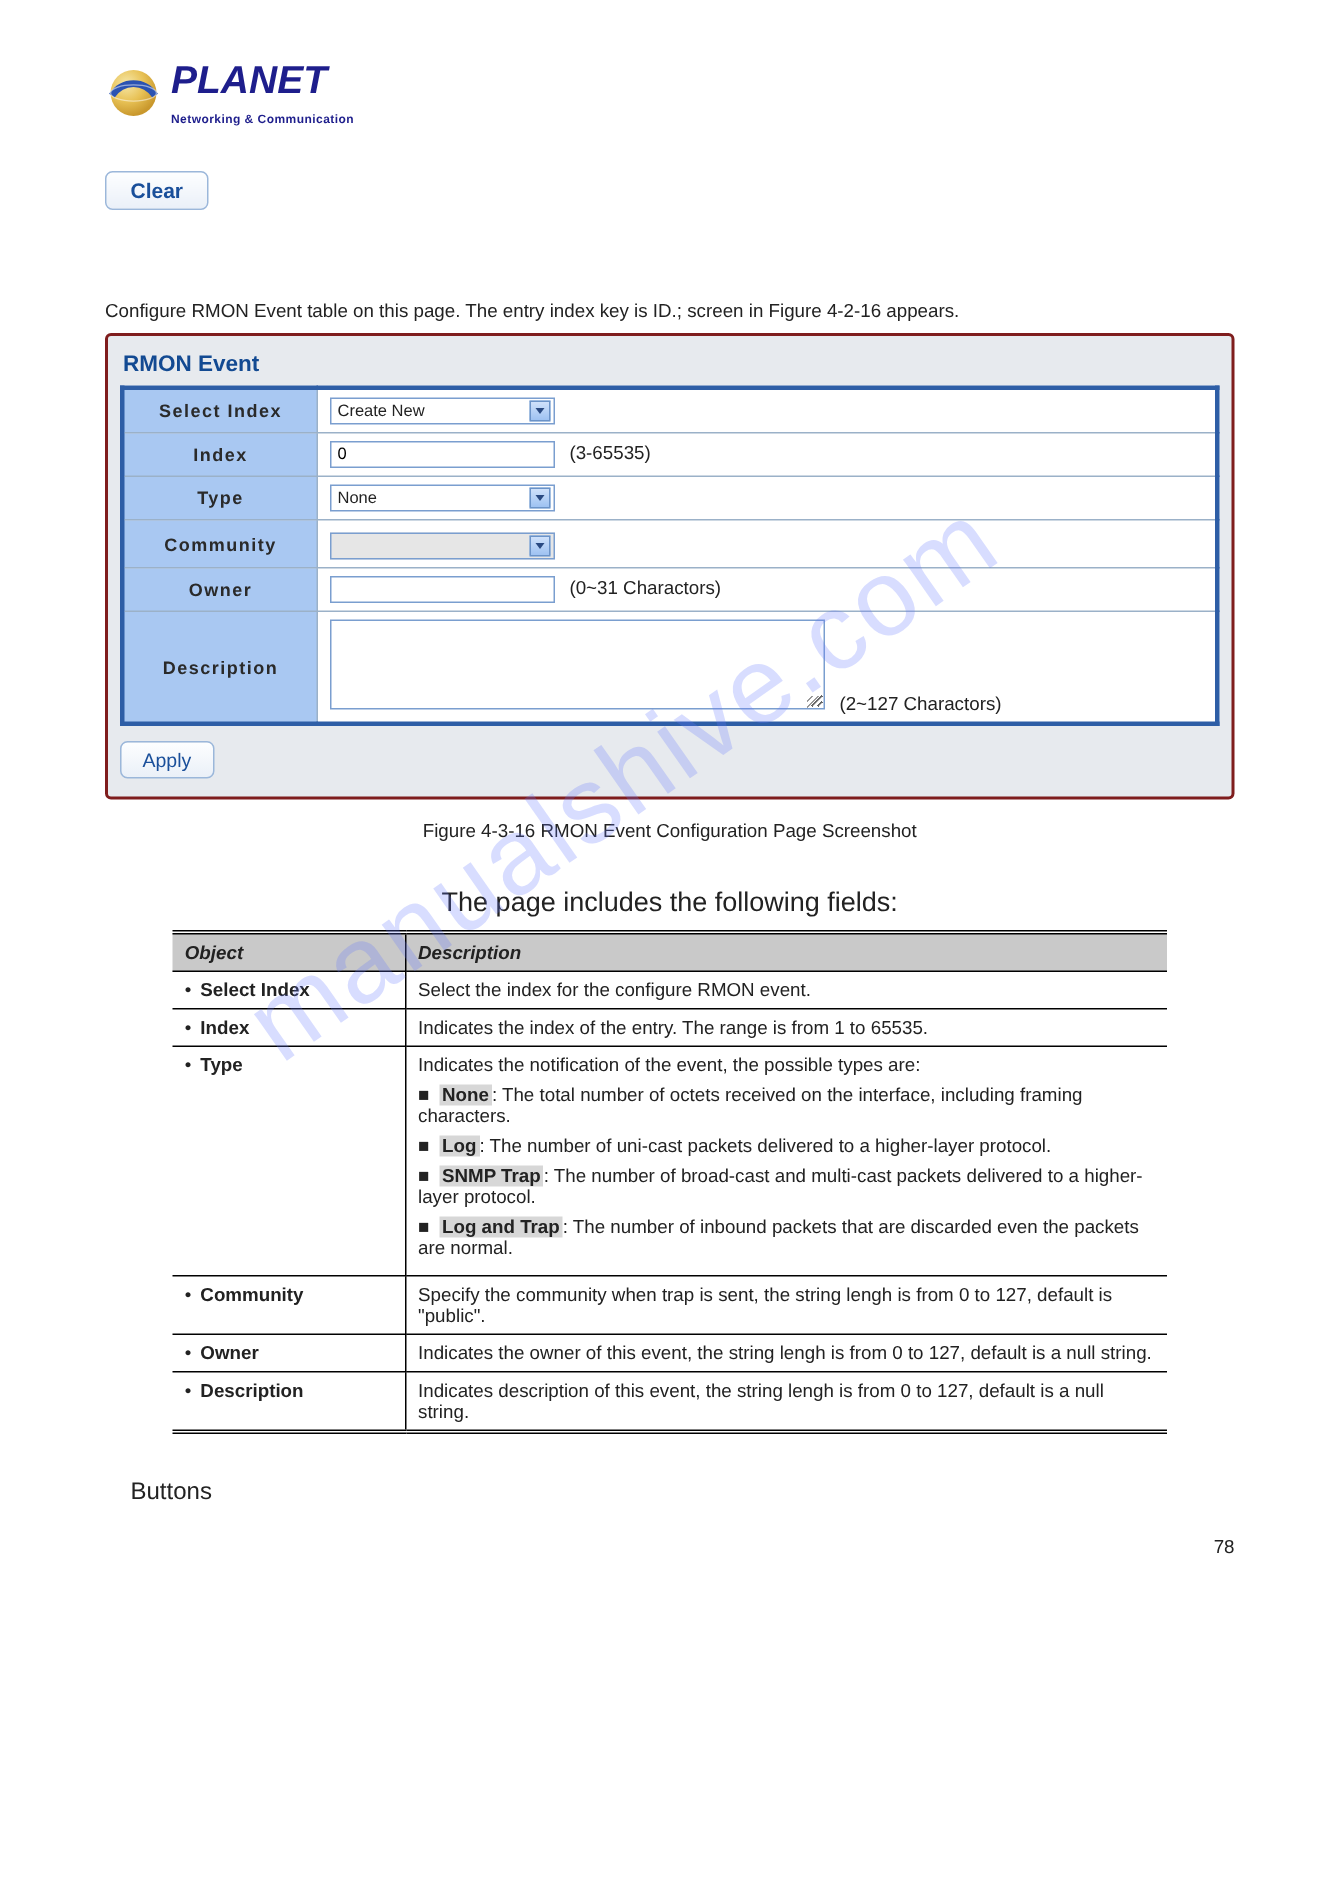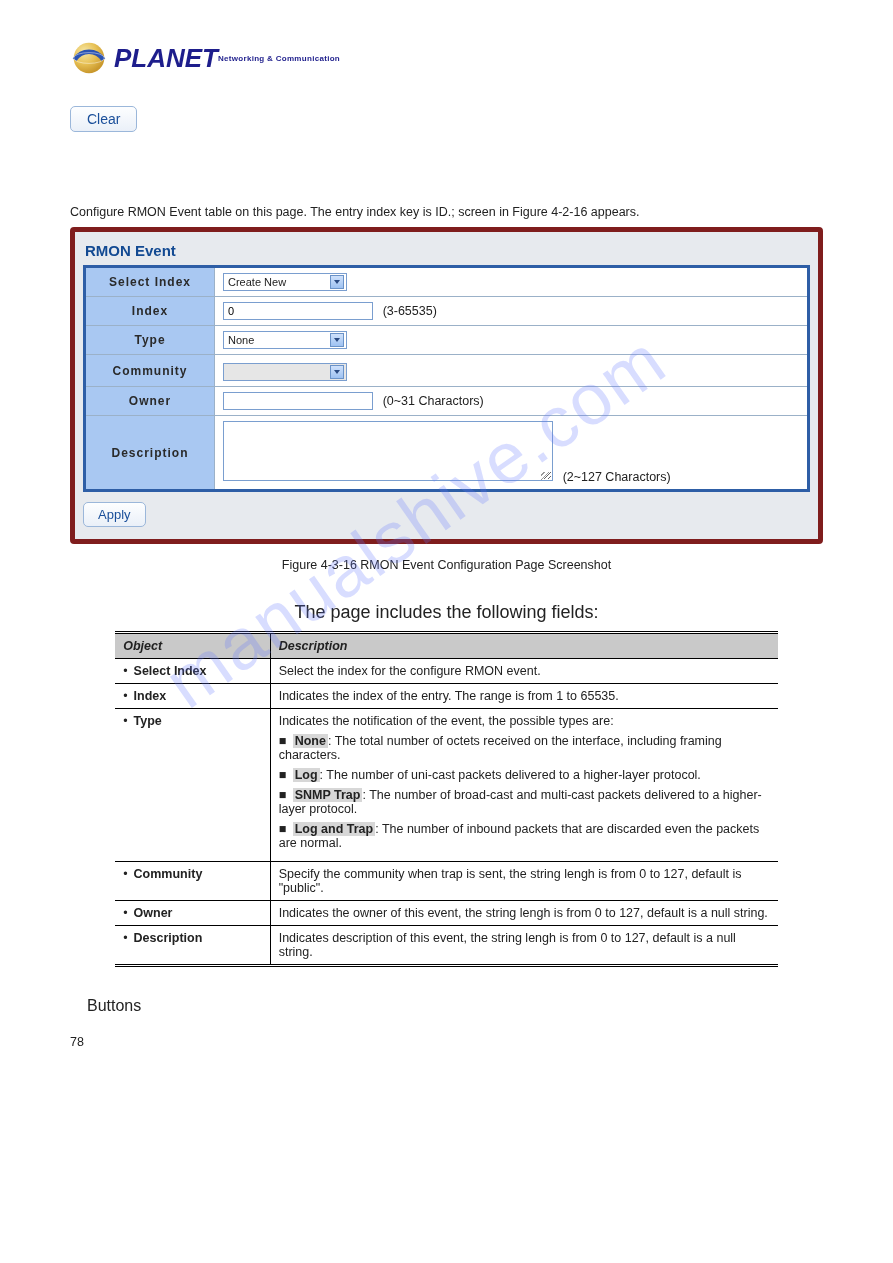--- a/index.html
+++ b/index.html
@@ -11,21 +11,21 @@
     font-size: 13px;
     color: #222;
   }
   .page { padding: 40px 70px 40px 70px; position: relative; }
   
   .logo-wrap { display: flex; align-items: center; margin-bottom: 30px; }
   .logo-globe {
     width: 38px; height: 36px;
     margin-right: 6px;
   }
-  .logo-text { display: flex; flex-direction: row; line-height: 1; }
+  .logo-text { display: flex; flex-direction: column; line-height: 1; }
   .logo-main {
     font-family: Arial, sans-serif;
     font-weight: 900;
     font-size: 26px;
     color: #1e1e8c;
     font-style: italic;
     letter-spacing: 0;
   }
   .logo-sub {
     font-size: 8px;
@@ -35,30 +35,30 @@
     margin-top: 10px;
     text-align: right;
   }
   
   .btn-clear {
     display: inline-block;
     background: linear-gradient(#fdfeff,#eaf0f8);
     border: 1px solid #9bb7da;
     border-radius: 5px;
     padding: 4px 16px;
-    font-weight: normal;
+    font-weight: bold;
     color: #1a4f9a;
     font-size: 14px;
     cursor: pointer;
-    margin-bottom: 43px;
+    margin-bottom: 30px;
   }
   .lead-text { margin: 30px 0 8px 0; font-size: 12.5px; color: #222; }
   
   .panel-outer {
-    border: 5px solid #7f1d1d;
+    border: 2px solid #7f1d1d;
     border-radius: 4px;
     padding: 6px 8px 12px 8px;
     background: #e7eaee;
     margin-bottom: 10px;
   }
   .panel-title {
     color: #134a92;
     font-weight: bold;
     font-size: 15px;
     padding: 4px 2px 6px 2px;
@@ -140,27 +140,27 @@
     top: 480px; left: 120px;
     font-size: 72px;
     color: rgba(100,120,255,0.25);
     transform: rotate(-35deg);
     pointer-events: none;
     font-family: Arial, sans-serif;
     letter-spacing: 2px;
     white-space: nowrap;
   }
   .footer {
-    text-align: left;
+    text-align: right;
     font-size: 12.5px;
     margin-top: 20px;
   }
   .dropdown-fake {
     display: inline-flex; align-items: center; justify-content: space-between;
-    border: 1px solid #7a9ecf; width: 124px; height: 18px;
+    border: 1px solid #7a9ecf; width: 150px; height: 18px;
     background: #fff; font-size: 11px; padding: 0 2px 0 4px;
   }
   .dropdown-fake.disabled { background: #e6e6e6; color: #888; }
   .dd-arrow {
     width: 14px; height: 14px;
     background: linear-gradient(#cfe1fb,#9ec2f2);
     border: 1px solid #6b93c8;
     display: flex; align-items: center; justify-content: center;
   }
   .dd-arrow::after {

